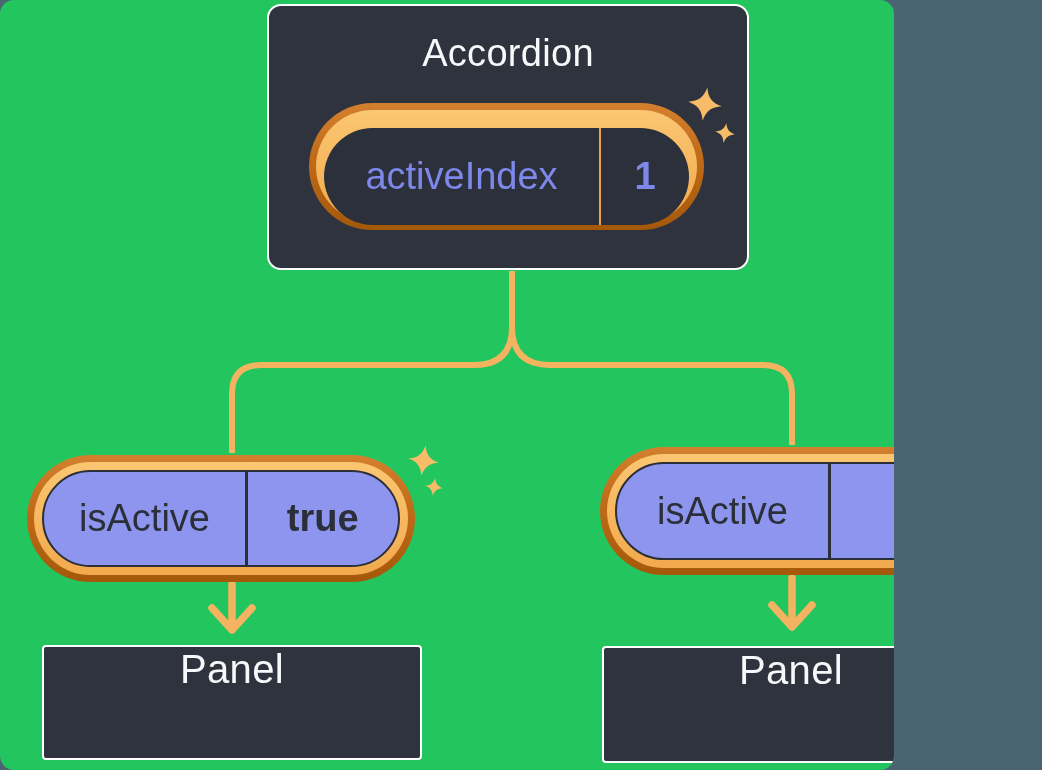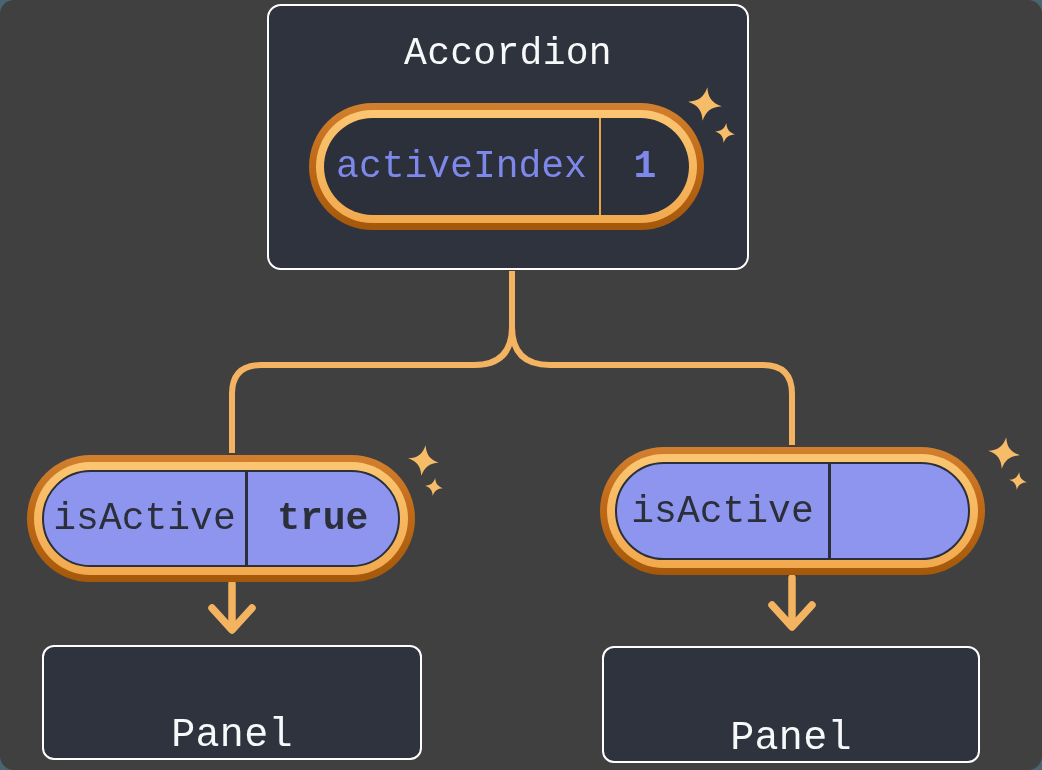--- a/index.html
+++ b/index.html
@@ -1,52 +1,52 @@
 <!DOCTYPE html>
 <html><head>
 <meta charset="utf-8">
 <style>
   html,body{margin:0;padding:0;background:#4A6571;}
   .canvas{
-    position:relative;width:1042px;height:770px;background:#404040;
+    position:relative;width:894px;height:770px;background:#22c55e;
     border-radius:14px;overflow:hidden;
-    font-family:Liberation Mono, monospace;
+    font-family:Liberation Sans, sans-serif;
   }
   
   .wires{position:absolute;left:0;top:0;z-index:1;}
   .wire{fill:none;stroke:#F3B361;stroke-width:6;}
   .arrow{fill:none;stroke:#F3B361;stroke-width:7.5;stroke-linecap:round;stroke-linejoin:round;}
   
   .dark-box{
     position:absolute;box-sizing:border-box;z-index:2;
     background:#2E333D;border:2.5px solid #FFFFFF;
   }
   .accordion-box{left:267px;top:4px;width:482px;height:266px;border-radius:14px;}
   .box-title{
     text-align:center;padding-top:26px;color:#F7F8F9;
     font-size:38px;font-weight:500;letter-spacing:.3px;
   }
-  .panel-box{height:115px;border-radius:12px;display:flex;align-items:flex-end;justify-content:center;}
+  .panel-box{height:115px;border-radius:4px;display:flex;align-items:flex-start;justify-content:center;}
   .panel-left{left:42px;top:645px;width:380px;}
   .panel-right{left:602px;top:646px;width:378px;height:117px;}
   .panel-title{color:#F7F8F9;font-size:40px;font-weight:500;letter-spacing:.3px;}
   
   .pill{
     position:absolute;box-sizing:border-box;z-index:2;border-radius:999px;padding:7px;
     background:linear-gradient(180deg,#D2802F 0%,#C06A18 45%,#A4580A 100%);
   }
   .pill-band{
     height:100%;box-sizing:border-box;border-radius:999px;padding:8px;
     background:linear-gradient(180deg,#FBC672 0%,#F2A94E 100%);
   }
   .pill-core{
     height:100%;box-sizing:border-box;border-radius:999px;overflow:hidden;
     display:flex;align-items:stretch;
   }
-  .pill-core.dark{background:#2B303A;}
+  .pill-core.dark{background:#2B303A;margin-top:10px;}
   .pill-core.purple{background:#8E95EF;border:2.5px solid #2A2F39;text-align:right;}
   .cell{display:flex;align-items:center;justify-content:center;}
   .cell-label{flex:0 0 auto;}
   .cell-value{flex:1 1 auto;}
   .pill-top{left:309px;top:103px;width:395px;height:127px;}
   .pill-top .cell-label{width:275px;}
   .pill-left{left:27px;top:455px;width:388px;height:127px;}
   .pill-left .cell-label{width:201px;}
   .pill-right{left:600px;top:447px;width:385px;height:128px;}
   .pill-right .cell-label{width:211px;}

